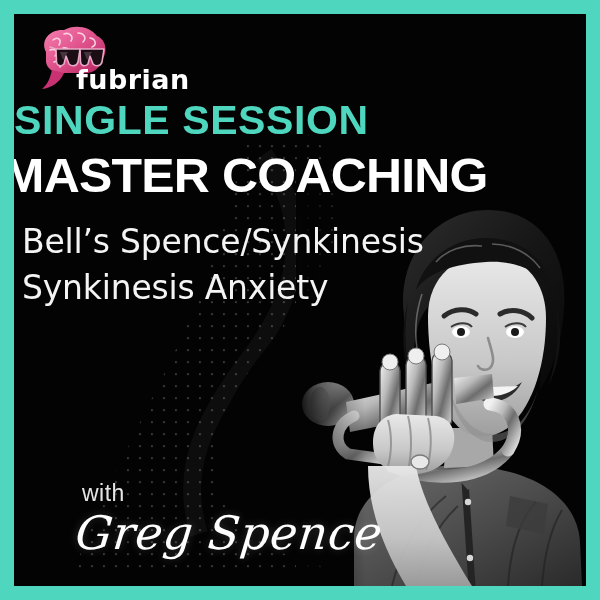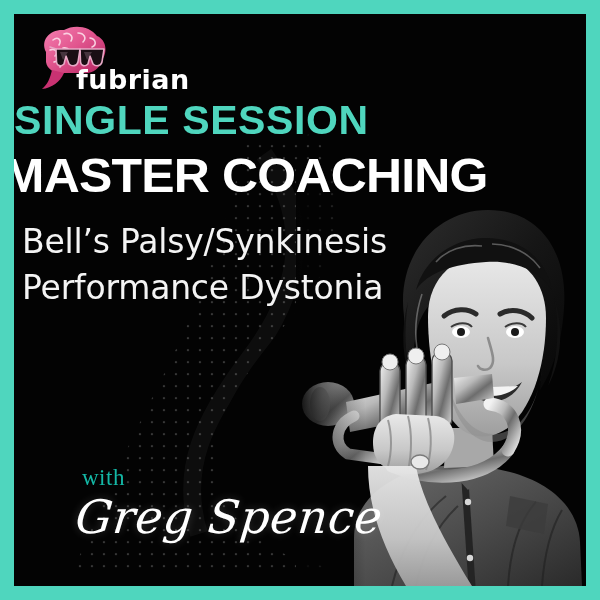--- a/index.html
+++ b/index.html
@@ -118,27 +118,28 @@
   }
 
   
   #byline {
     position: absolute;
     left: 62px;
     top: 452px;
     width: 330px;
   }
   #with-label {
-    color: #14b8a6;
-    font-family: Liberation Serif, serif;
+    color: #e5e5e5;
+    font-family: Liberation Sans, sans-serif;
     font-size: 23px;
     font-weight: 300;
     letter-spacing: 0.5px;
     line-height: 1;
     padding-left: 6px;
+    margin-top: 16px;
   }
   #signature {
     color: #ffffff;
     font-family: "DejaVu Serif", serif;
     font-style: italic;
     font-size: 46px;
     font-weight: 400;
     line-height: 1.05;
     letter-spacing: 0.5px;
     margin-top: 4px;
@@ -470,22 +471,22 @@
         <ellipse cx="124" cy="296" rx="9" ry="7" fill="#e8e8e8" stroke="#7a7a7a" stroke-width="1.4"></ellipse>
       </svg>
     </div>
 
     <div id="headline">
       <div id="kicker">SINGLE SESSION</div>
       <div id="title">MASTER COACHING</div>
     </div>
 
     <div id="conditions">
-      <div class="line">Bell’s Palsy/Synkinesis</div>
-      <div class="line">Performance Dystonia</div>
+      <div class="line">Bell’s Spence/Synkinesis</div>
+      <div class="line">Synkinesis Anxiety</div>
     </div>
 
     <div id="byline">
       <div id="with-label">with</div>
       <div id="signature">Greg Spence</div>
     </div>
 
   </div>
 </div>
 

